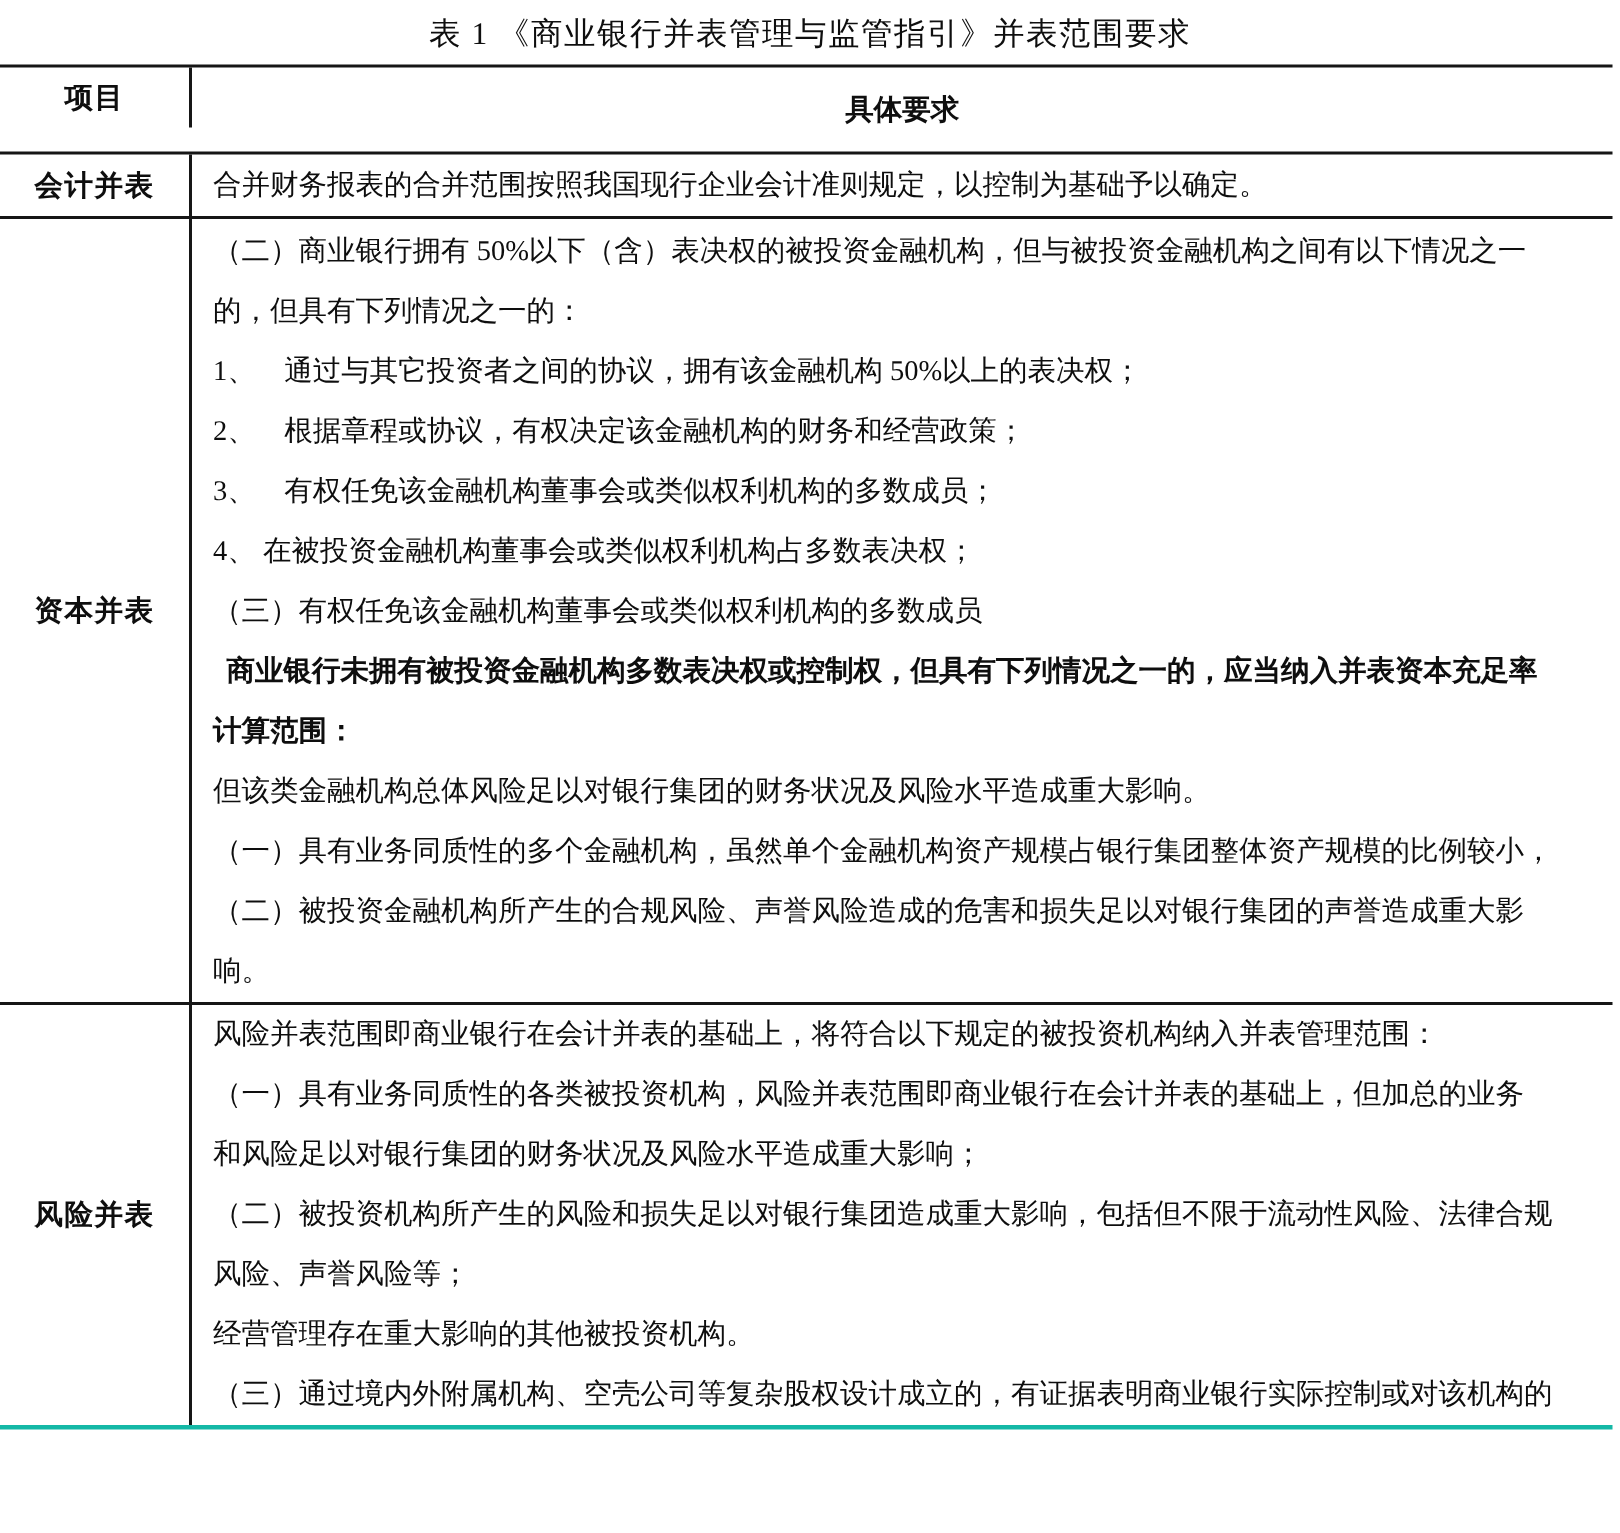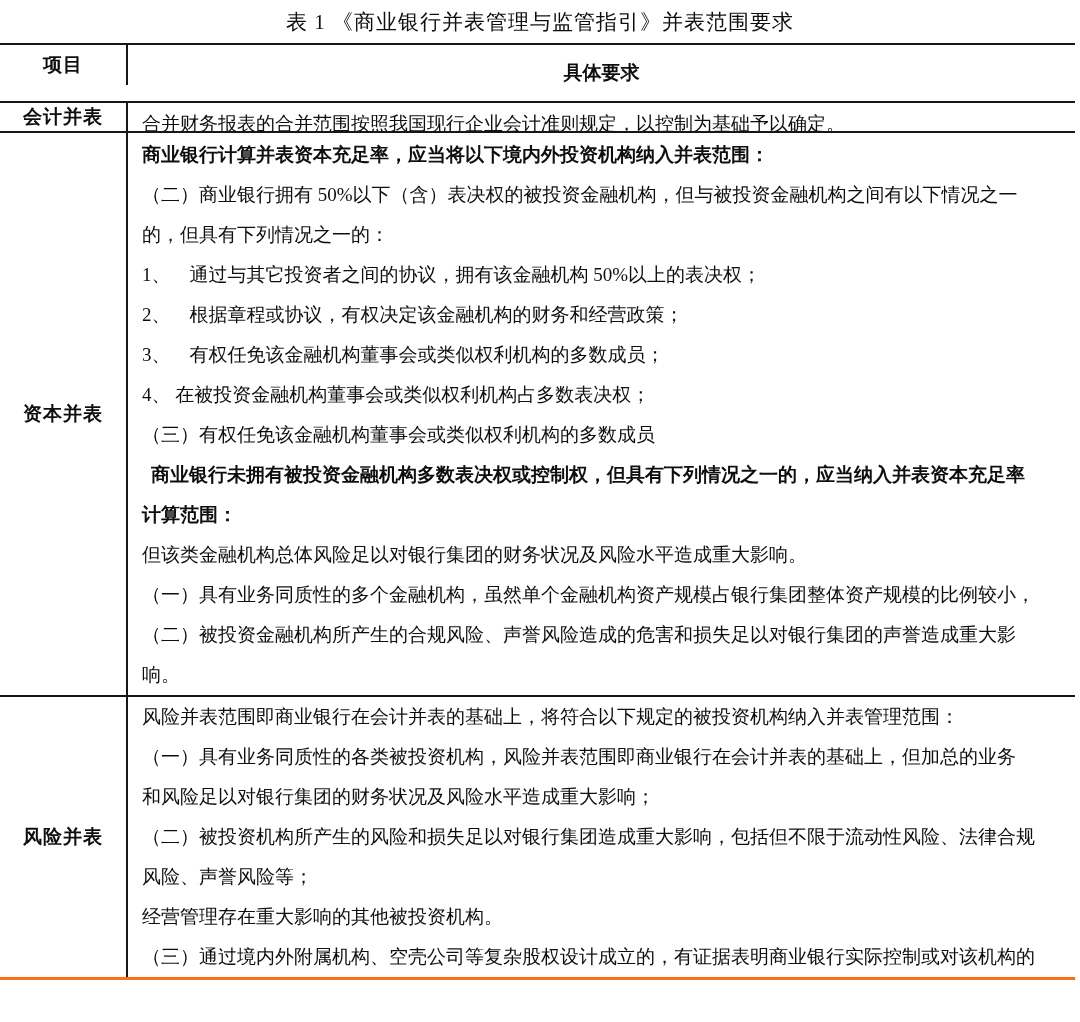--- a/index.html
+++ b/index.html
@@ -17,21 +17,21 @@
     display: flex;
     align-items: center;
     justify-content: center;
     font-size: 21px;
     letter-spacing: 1px;
     border-radius: 14px;
   }
   .tbl {
     width: 1075px;
     border-top: 2px solid #161616;
-    border-bottom: 3px solid #f97316;
+    border-bottom: 3px solid #14b8a6;
     box-sizing: border-box;
   }
   .row {
     display: flex;
     align-items: stretch;
   }
   .row.bordered {
     border-bottom: 2px solid #161616;
   }
   .cell-item {
@@ -54,21 +54,21 @@
     box-sizing: border-box;
   }
   .hdr .cell-req {
     display: flex;
     align-items: center;
     justify-content: center;
     font-weight: bold;
     height: 56px;
   }
   .hdr .cell-item { height: 40px; }
-  .row-acct .cell-req .line { line-height: 41px; height: 28px; }
+  .row-acct .cell-req .line { line-height: 41px; height: 41px; }
   .row-cap .cell-req { padding-top: 2px; padding-bottom: 0; }
   .cell-req .line {
     line-height: 40px;
     height: 40px;
     white-space: nowrap;
   }
   .line.bold { font-weight: bold; }
   .line.indent { padding-left: 9px; }
 </style>
 </head>
@@ -84,21 +84,20 @@
   <div id="rows">
       <div class="row row-acct bordered">
         <div class="cell-item">会计并表</div>
         <div class="cell-req">
           <div class="line">合并财务报表的合并范围按照我国现行企业会计准则规定，以控制为基础予以确定。</div>
         </div>
       </div>
       <div class="row row-cap bordered">
         <div class="cell-item">资本并表</div>
         <div class="cell-req">
-          <div class="line bold">商业银行计算并表资本充足率，应当将以下境内外投资机构纳入并表范围：</div>
           <div class="line">（二）商业银行拥有 50%以下（含）表决权的被投资金融机构，但与被投资金融机构之间有以下情况之一</div>
           <div class="line">的，但具有下列情况之一的：</div>
           <div class="line">1、　通过与其它投资者之间的协议，拥有该金融机构 50%以上的表决权；</div>
           <div class="line">2、　根据章程或协议，有权决定该金融机构的财务和经营政策；</div>
           <div class="line">3、　有权任免该金融机构董事会或类似权利机构的多数成员；</div>
           <div class="line">4、 在被投资金融机构董事会或类似权利机构占多数表决权；</div>
           <div class="line">（三）有权任免该金融机构董事会或类似权利机构的多数成员</div>
           <div class="line bold indent">商业银行未拥有被投资金融机构多数表决权或控制权，但具有下列情况之一的，应当纳入并表资本充足率</div>
           <div class="line bold">计算范围：</div>
           <div class="line">但该类金融机构总体风险足以对银行集团的财务状况及风险水平造成重大影响。</div>

